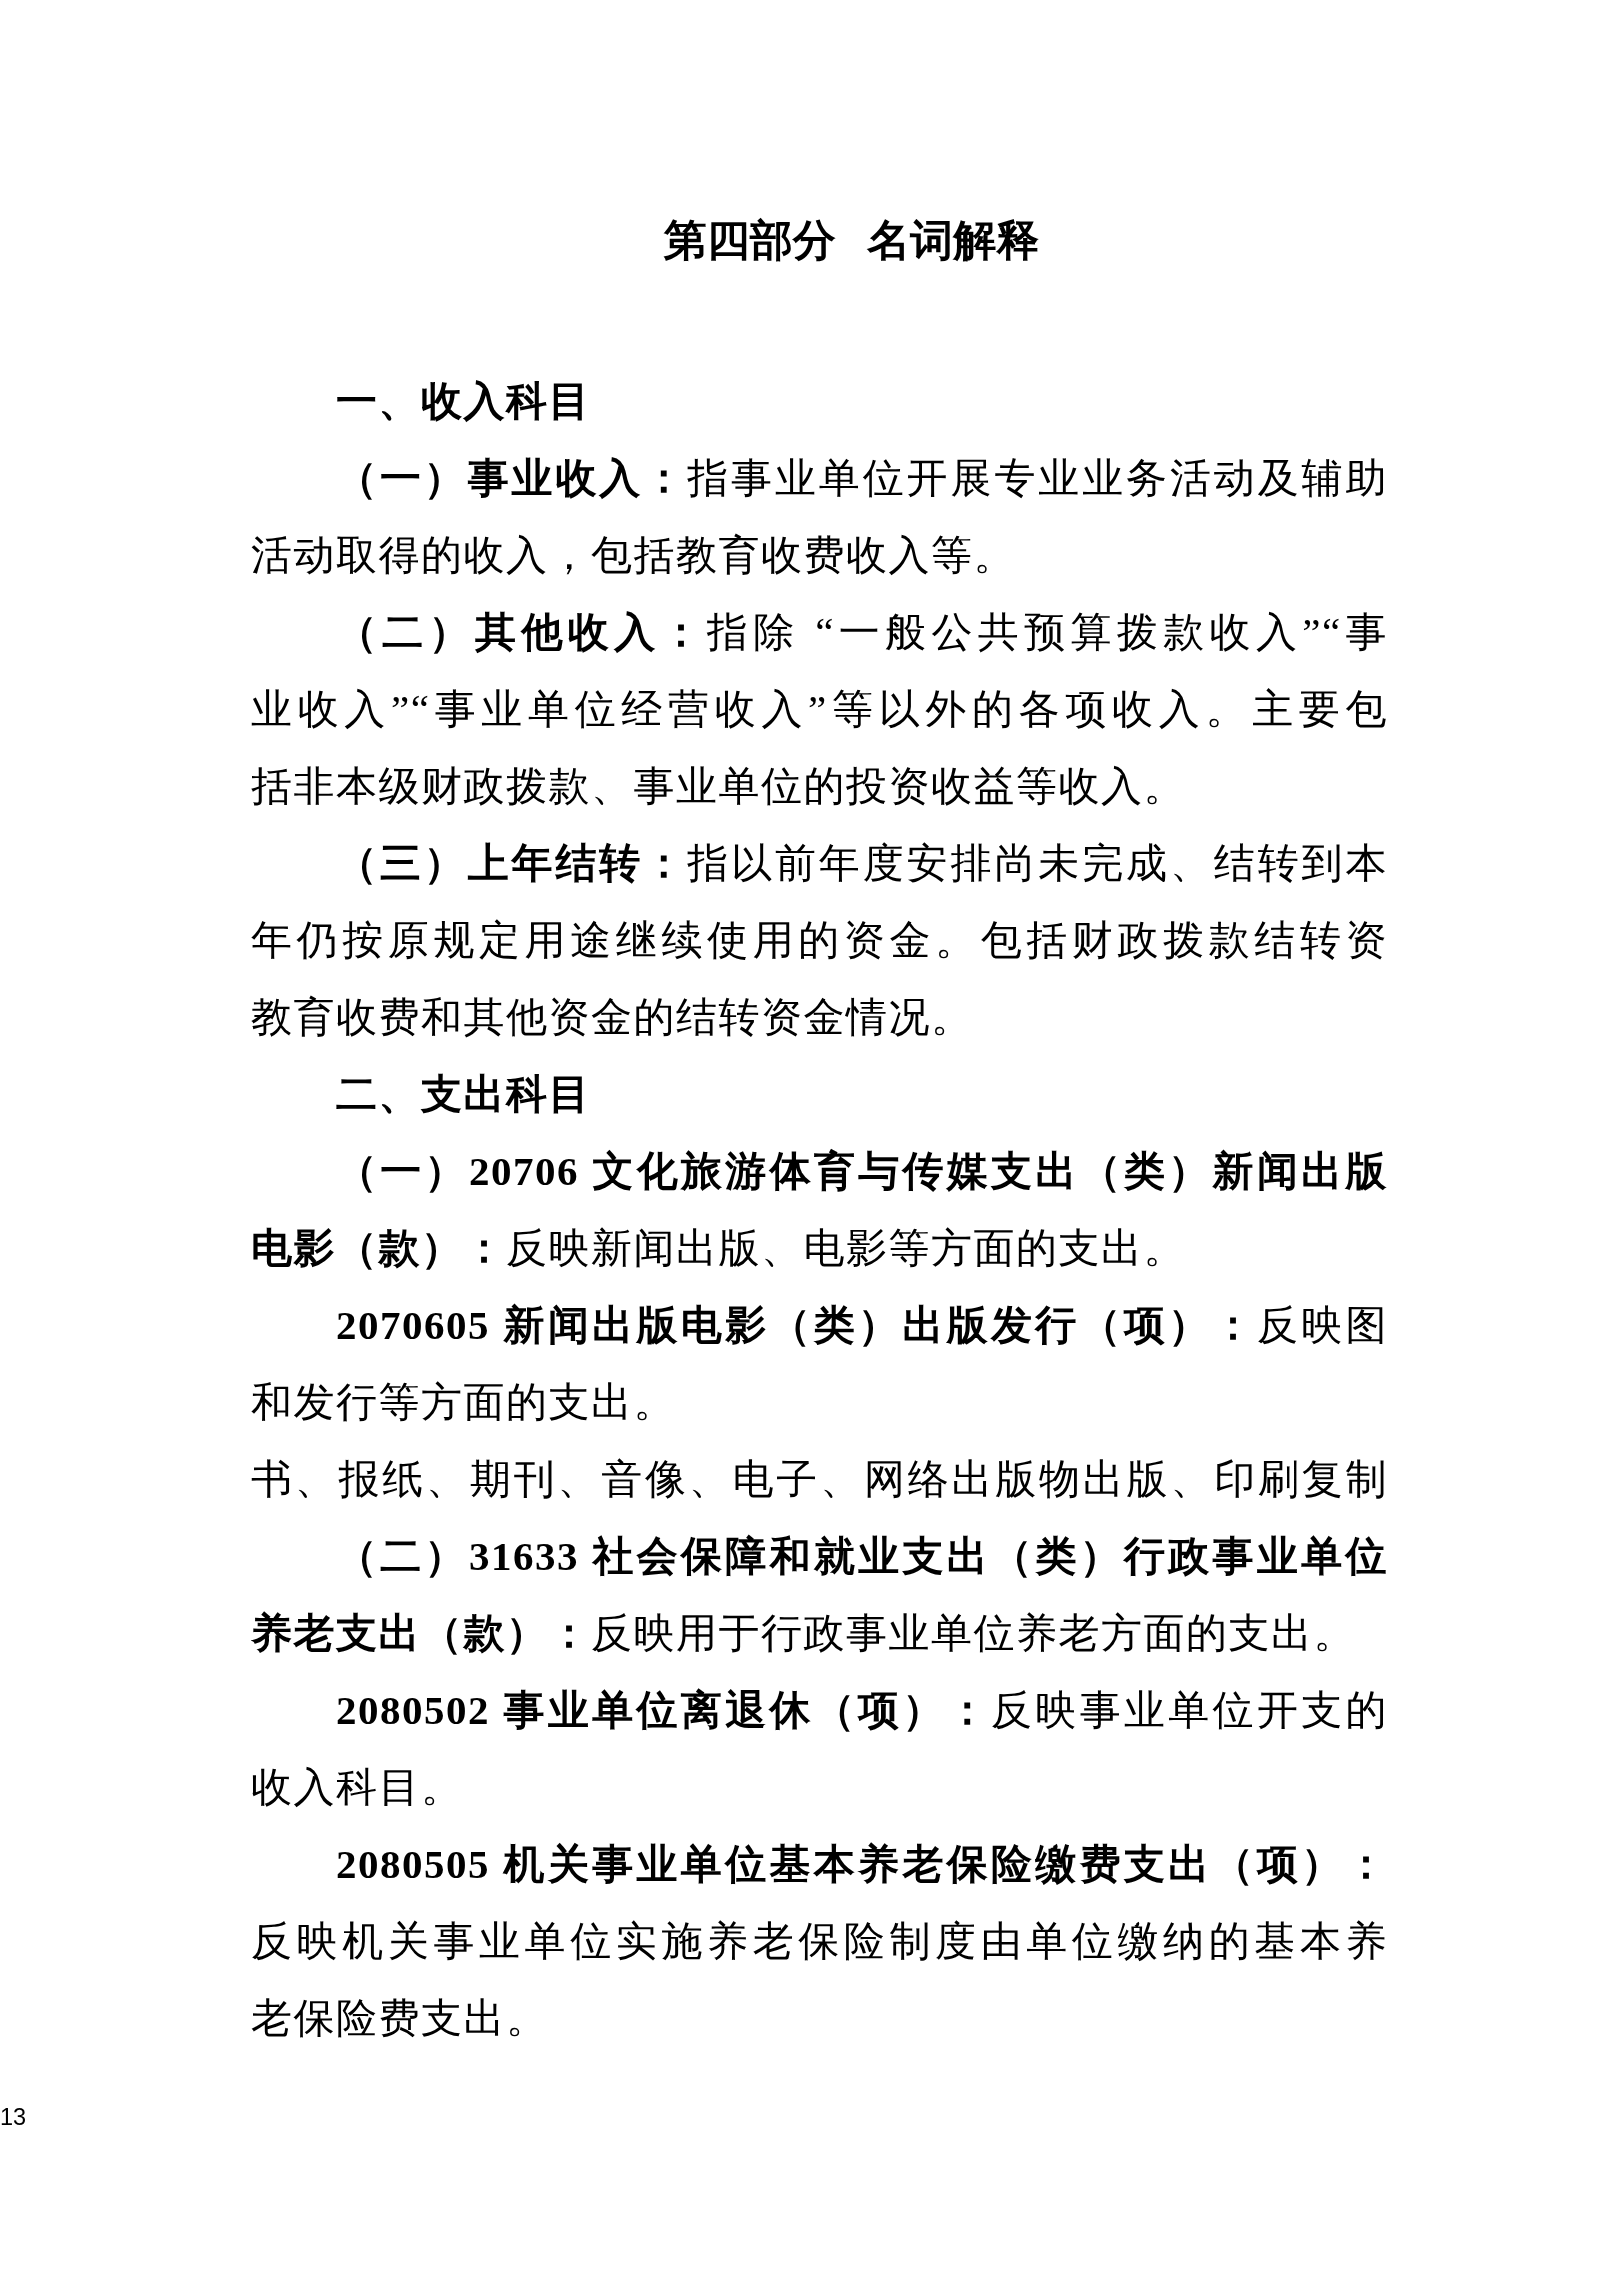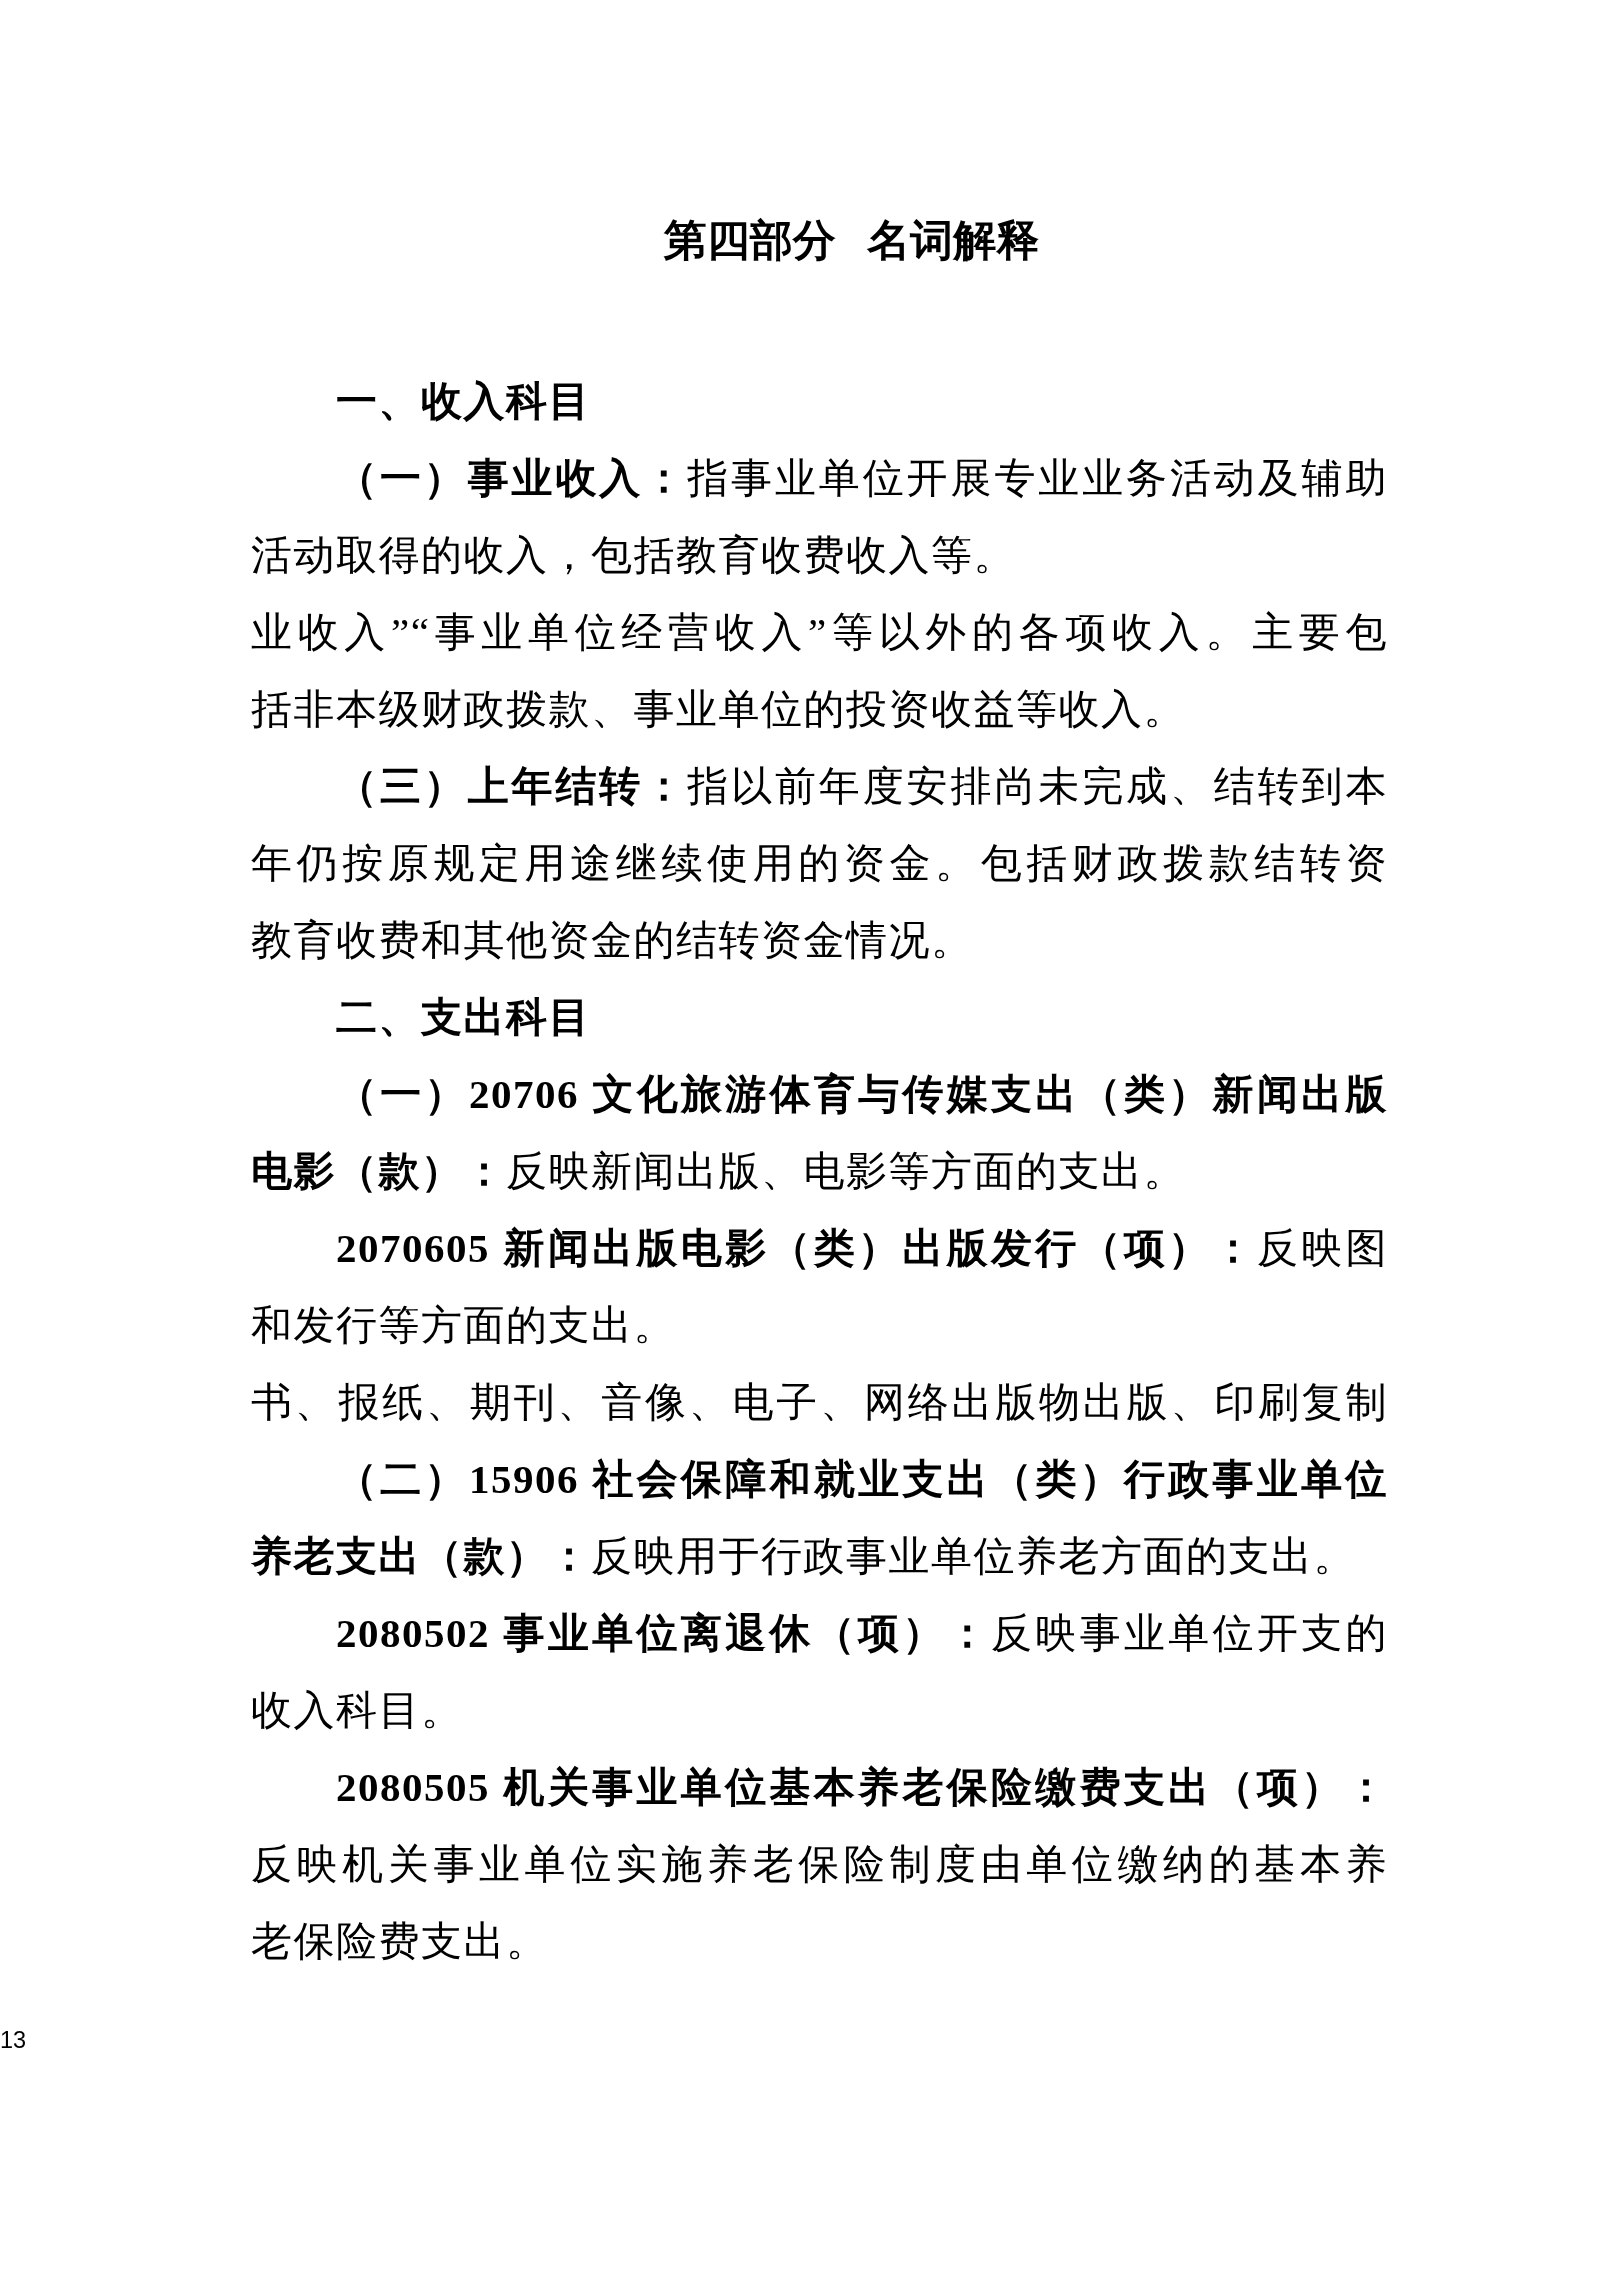--- a/index.html
+++ b/index.html
@@ -63,32 +63,33 @@
 </head>
 <body>
 
 <div class="page">
   <div class="doc-title">第四部分 名词解释</div>
 
   <div class="content">
       <div class="line indent"><span class="seg bold">一、收入科目</span></div>
       <div class="line indent justify"><span class="seg bold">（一）事业收入：</span><span class="seg">指事业单位开展专业业务活动及辅助</span></div>
       <div class="line"><span class="seg">活动取得的收入，包括教育收费收入等。</span></div>
+      <div class="line indent justify"><span class="seg bold">（二）其他收入：</span><span class="seg">指除 “一般公共预算拨款收入”“事</span></div>
       <div class="line justify"><span class="seg">业收入”“事业单位经营收入”等以外的各项收入。主要包</span></div>
       <div class="line"><span class="seg">括非本级财政拨款、事业单位的投资收益等收入。</span></div>
       <div class="line indent justify"><span class="seg bold">（三）上年结转：</span><span class="seg">指以前年度安排尚未完成、结转到本</span></div>
       <div class="line justify"><span class="seg">年仍按原规定用途继续使用的资金。包括财政拨款结转资金、</span></div>
       <div class="line"><span class="seg">教育收费和其他资金的结转资金情况。</span></div>
       <div class="line indent"><span class="seg bold">二、支出科目</span></div>
       <div class="line indent justify"><span class="seg bold">（一）20706 文化旅游体育与传媒支出（类）新闻出版</span></div>
       <div class="line"><span class="seg bold">电影（款）：</span><span class="seg">反映新闻出版、电影等方面的支出。</span></div>
       <div class="line indent justify"><span class="seg bold">2070605 新闻出版电影（类）出版发行（项）：</span><span class="seg">反映图</span></div>
       <div class="line"><span class="seg">和发行等方面的支出。</span></div>
       <div class="line justify"><span class="seg">书、报纸、期刊、音像、电子、网络出版物出版、印刷复制</span></div>
-      <div class="line indent justify"><span class="seg bold">（二）15906 社会保障和就业支出（类）行政事业单位</span></div>
+      <div class="line indent justify"><span class="seg bold">（二）31633 社会保障和就业支出（类）行政事业单位</span></div>
       <div class="line"><span class="seg bold">养老支出（款）：</span><span class="seg">反映用于行政事业单位养老方面的支出。</span></div>
       <div class="line indent justify"><span class="seg bold">2080502 事业单位离退休（项）：</span><span class="seg">反映事业单位开支的</span></div>
       <div class="line"><span class="seg">收入科目。</span></div>
       <div class="line indent justify"><span class="seg bold">2080505 机关事业单位基本养老保险缴费支出（项）：</span></div>
       <div class="line justify"><span class="seg">反映机关事业单位实施养老保险制度由单位缴纳的基本养</span></div>
       <div class="line"><span class="seg">老保险费支出。</span></div>
     </div>
 
   <div class="page-footer">13</div>
 </div>

